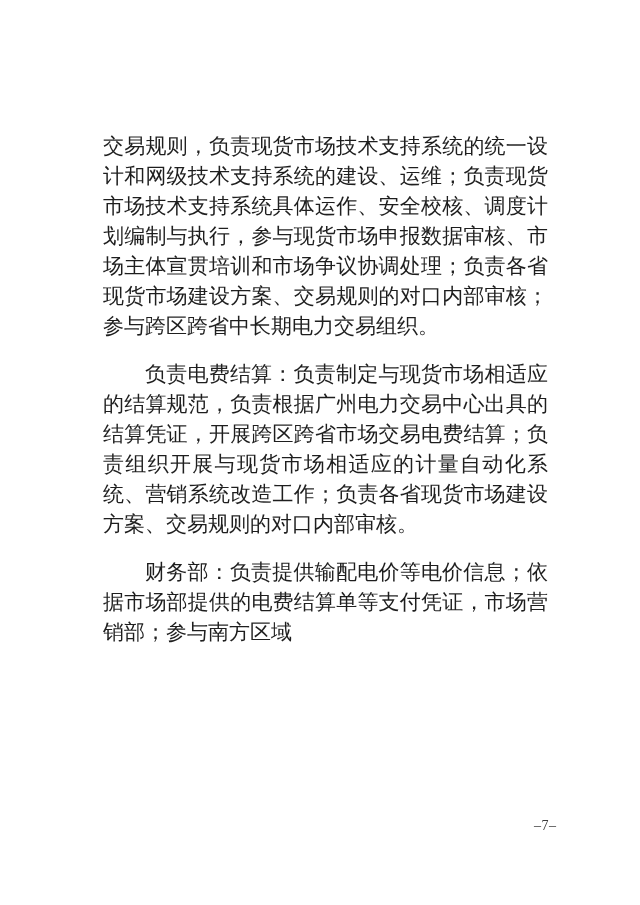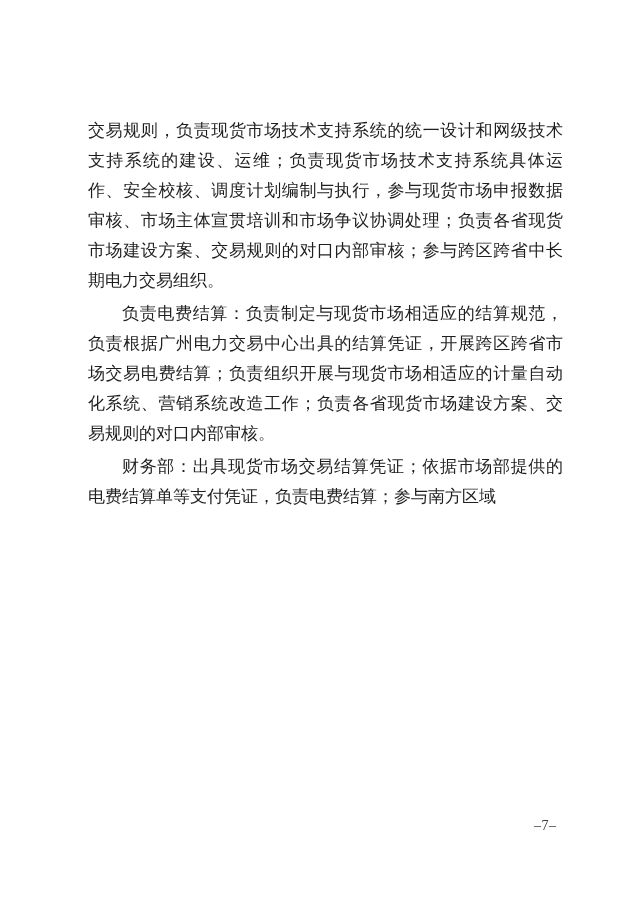--- a/index.html
+++ b/index.html
@@ -22,23 +22,23 @@
     height: 905px;
     background: #ffffff;
   }
   .text-block {
     position: absolute;
     left: 85px;
     top: 113px;
     width: 481px;
   }
   .para {
-    margin: 3px;
+    margin: 18px;
     padding: 0;
-    font-size: 17px;
+    font-size: 21px;
     line-height: 30px;
     color: #1e1e1e;
     text-align: justify;
     text-justify: inter-ideograph;
     text-indent: 2em;
     word-break: break-all;
     overflow-wrap: break-word;
     font-family: "Liberation Sans", sans-serif;
   }
   .para.no-indent {
@@ -54,16 +54,16 @@
     letter-spacing: 0.5px;
   }
 </style>
 </head>
 <body>
 
 <div class="doc-page">
   <div class="text-block">
     <p class="para no-indent">交易规则，负责现货市场技术支持系统的统一设计和网级技术支持系统的建设、运维；负责现货市场技术支持系统具体运作、安全校核、调度计划编制与执行，参与现货市场申报数据审核、市场主体宣贯培训和市场争议协调处理；负责各省现货市场建设方案、交易规则的对口内部审核；参与跨区跨省中长期电力交易组织。</p>
     <p class="para">负责电费结算：负责制定与现货市场相适应的结算规范，负责根据广州电力交易中心出具的结算凭证，开展跨区跨省市场交易电费结算；负责组织开展与现货市场相适应的计量自动化系统、营销系统改造工作；负责各省现货市场建设方案、交易规则的对口内部审核。</p>
-    <p class="para">财务部：出具现货市场交易结算凭证；依据市场部提供的电费结算单等支付凭证，负责电费结算；参与南方区域</p>
+    <p class="para">财务部：负责提供输配电价等电价信息；依据市场部提供的电费结算单等支付凭证，市场营销部；参与南方区域</p>
   </div>
   <div class="page-number">–7–</div>
 </div>
 
 </body></html>

